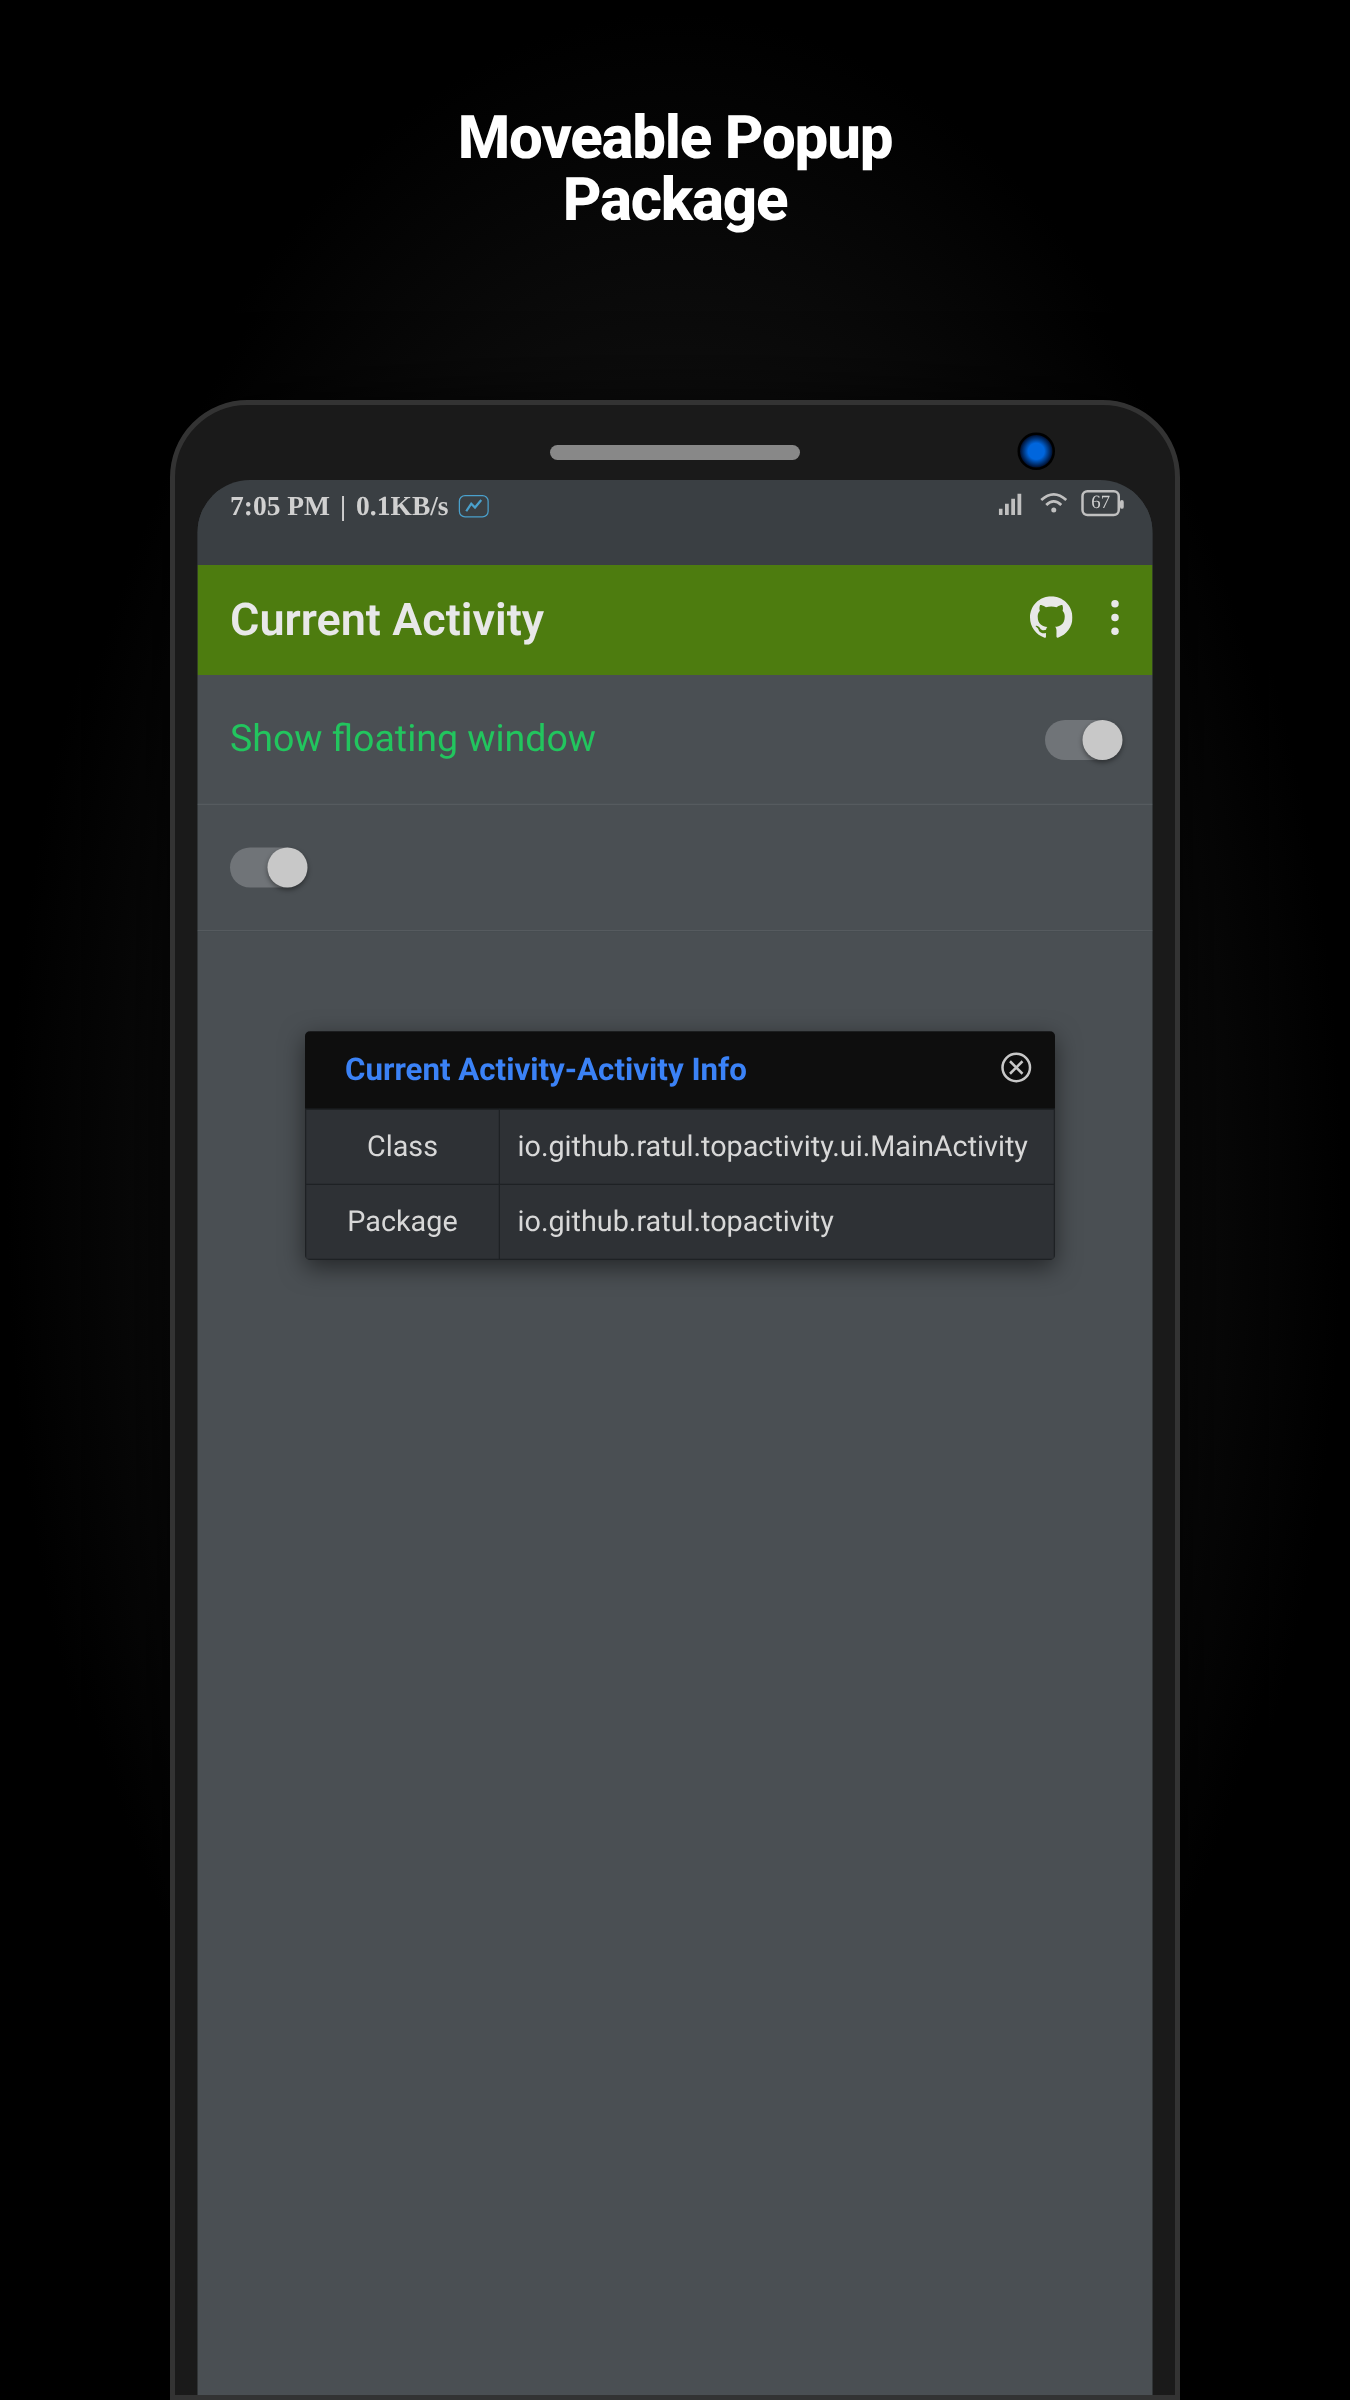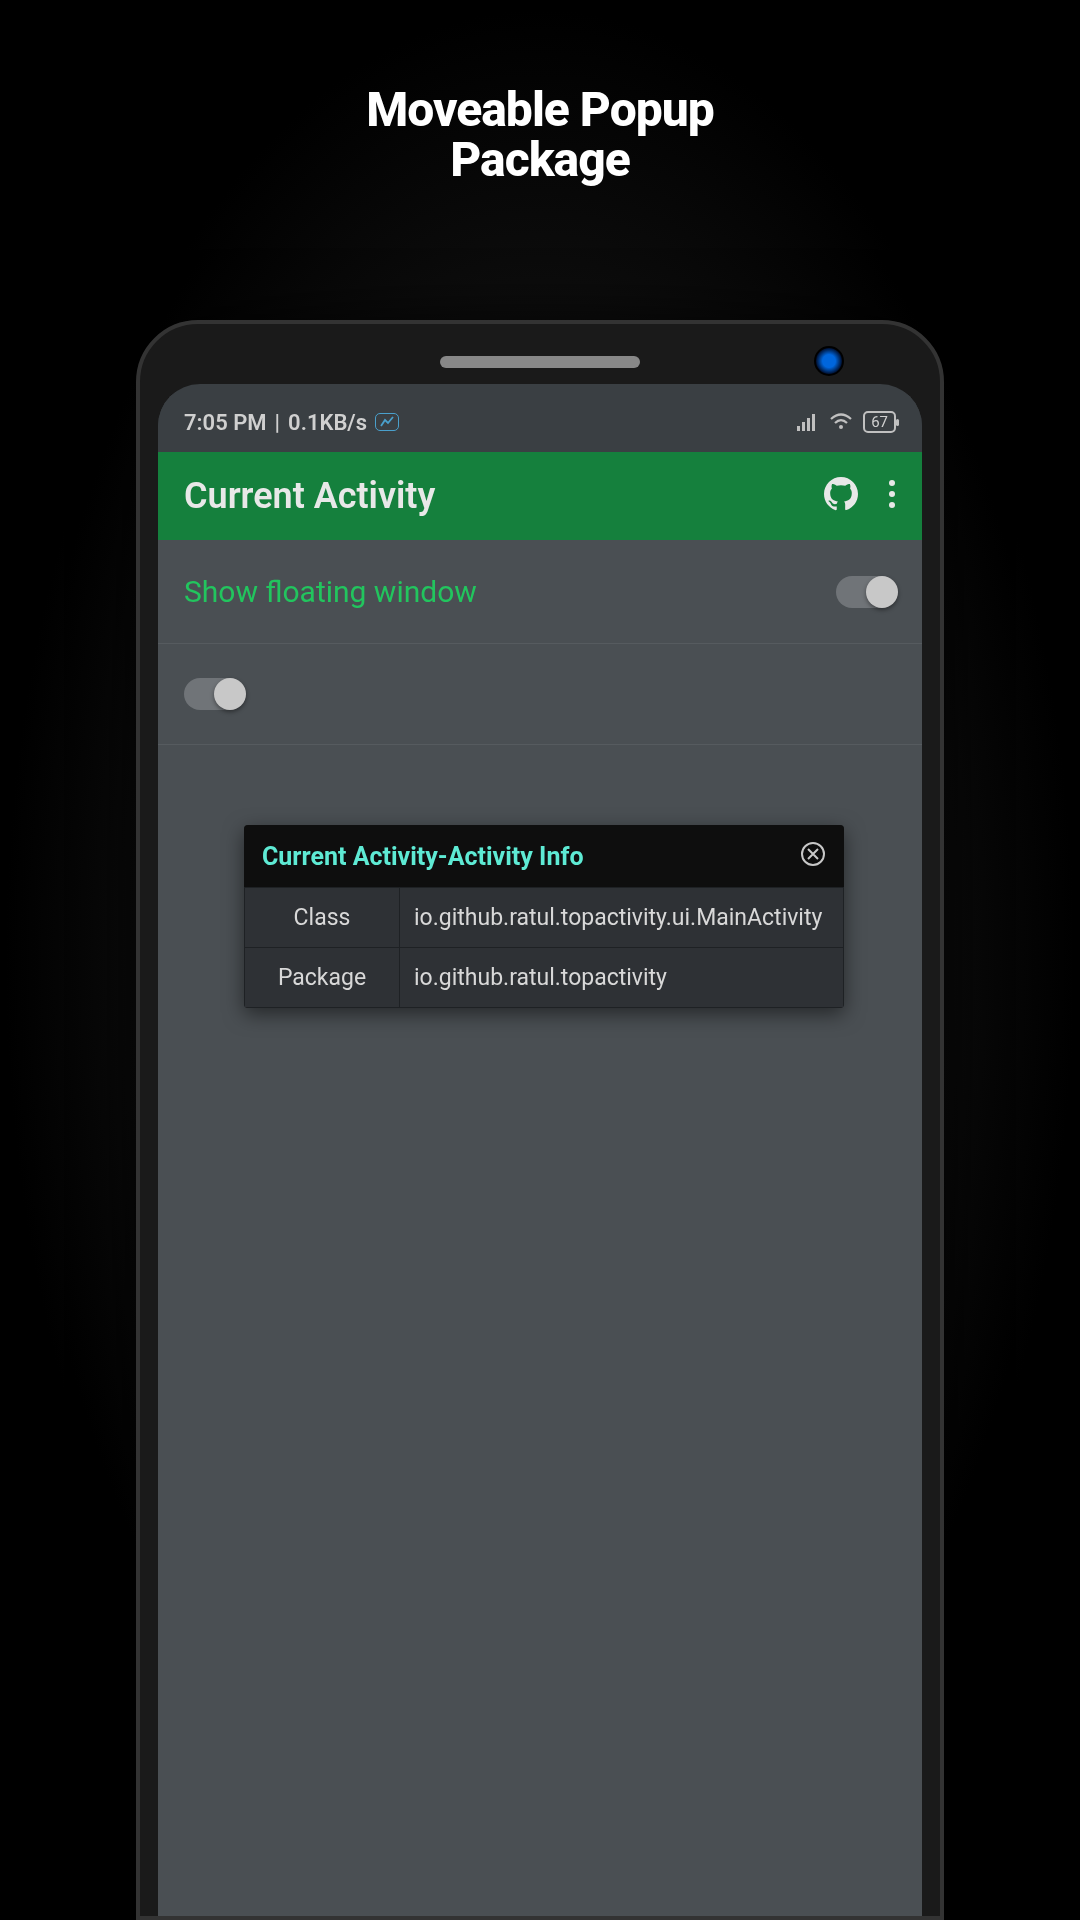--- a/index.html
+++ b/index.html
@@ -58,27 +58,28 @@
     left: 18px;
     right: 18px;
     bottom: 0;
     background: #3a3f43;
     border-radius: 42px 42px 0 0;
     overflow: hidden;
   }
   .statusbar {
     height: 60px;
     display: flex;
-    align-items: center;
+    align-items: flex-start;
     justify-content: space-between;
     padding: 0 26px;
     color: #d0d0d0;
     font-size: 22px;
     background: #3a3f43;
     margin-top: 8px;
+    font-family: Liberation Serif, serif;
   }
   .statusbar-left { display: flex; align-items: center; gap: 8px; font-weight: 600; }
   .statusbar-right { display: flex; align-items: center; gap: 10px; }
   .sb-icon { display: inline-flex; align-items: center; }
   .battery-box {
     border: 2px solid #c0c0c0;
     border-radius: 5px;
     padding: 0 6px;
     font-size: 15px;
     position: relative;
@@ -92,21 +93,21 @@
     height: 7px;
     background: #c0c0c0;
     border-radius: 2px;
   }
   .appbar {
     height: 88px;
     display: flex;
     align-items: center;
     justify-content: space-between;
     padding: 0 26px;
-    background: #15803d;
+    background: #4d7c0f;
   }
   .appbar-title {
     color: #e8e8e8;
     font-size: 36px;
     font-weight: 600;
   }
   .appbar-actions { display: flex; align-items: center; gap: 30px; }
   .icon-btn { color: #e8e8e8; cursor: pointer; }
   .settings-list { background: #4a4f53; }
   .setting-row {
@@ -151,21 +152,21 @@
     box-shadow: 0 6px 20px rgba(0,0,0,0.5);
     overflow: hidden;
   }
   .popup-header {
     background: #0e0e0e;
     display: flex;
     align-items: center;
     justify-content: space-between;
     padding: 16px 18px;
   }
-  .popup-title { color: #5eead4; font-size: 25px; font-weight: 700; }
+  .popup-title { color: #3b82f6; font-size: 25px; font-weight: 700; margin-left: 14px; }
   .popup-close { color: #c8c8c8; cursor: pointer; }
   .popup-table { width: 100%; border-collapse: collapse; }
   .popup-table td {
     border: 1px solid #1e2124;
     padding: 16px 14px;
     color: #d8d8d8;
     font-size: 23px;
     vertical-align: middle;
   }
   .popup-table td.key { width: 155px; text-align: center; }

